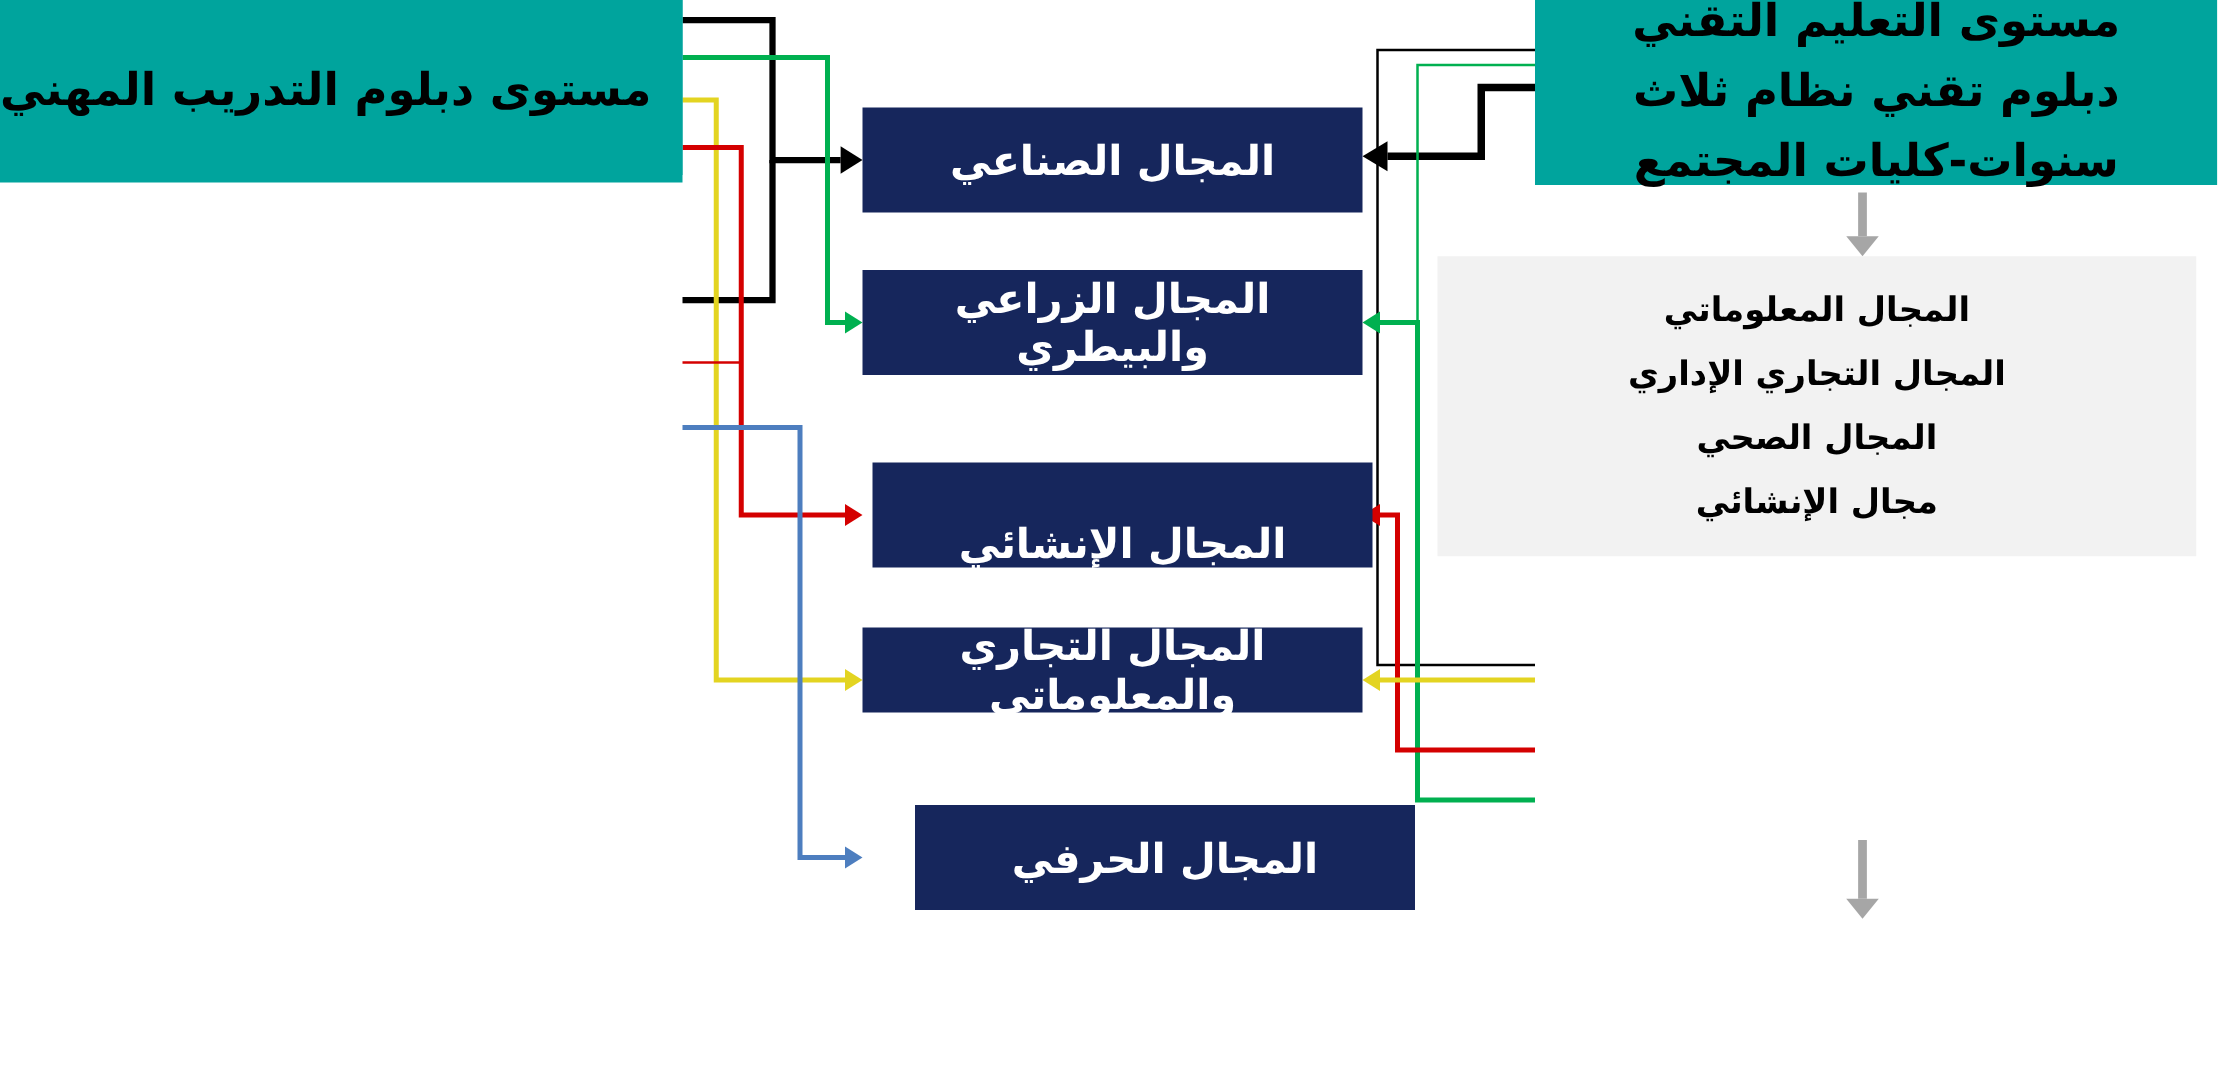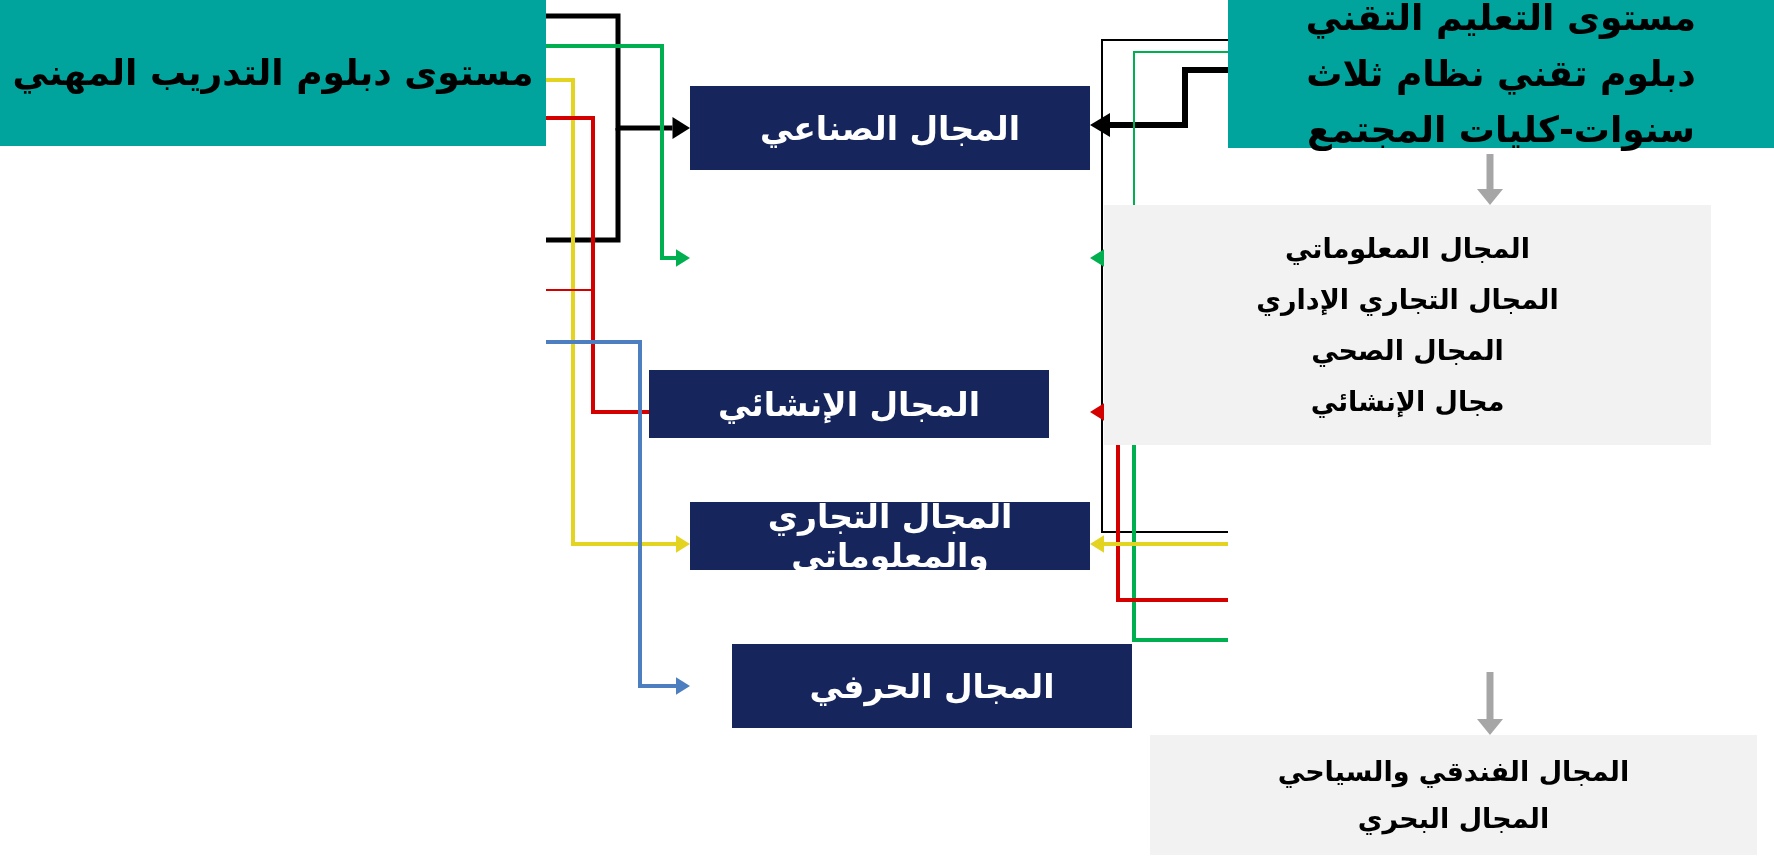--- a/index.html
+++ b/index.html
@@ -12,30 +12,30 @@
   .navy{background:#16265C;color:#ffffff;font-size:33px;}
   .gray-panel{position:absolute;background:#F2F2F2;display:flex;flex-direction:column;
        justify-content:space-evenly;align-items:center;font-weight:700;font-size:27px;
        color:#000000;box-sizing:border-box;}
   
   .pos-left-top{left:0;top:8;width:546px;height:140px;}
   .pos-left-bottom{left:0;top:222;width:546px;height:146px;}
   
   .pos-field-0{left:690px;top:86px;width:400px;height:84px;}
   .pos-field-1{left:690px;top:216px;width:400px;height:84px;}
-  .pos-field-2{left:649px;top:370px;width:400px;height:68px;}
+  .pos-field-2{left:698px;top:370px;width:400px;height:84px;align-items:flex-end;}
   .pos-field-3{left:690px;top:502px;width:400px;height:68px;}
   .pos-field-4{left:690px;top:644px;width:400px;height:84px;margin-left:42px;}
   
   .pos-right-top{left:1228px;top:0;width:546px;height:148px;padding:0 26px;}
   .pos-right-bottom{left:1228px;top:518px;width:546px;height:147px;padding:0 26px;}
   
-  .pos-gray-1{left:1104px;top:205px;width:607px;height:240px;padding:8px 0;}
+  .pos-gray-1{left:1150px;top:205px;width:607px;height:240px;padding:8px 0;}
   .pos-gray-2{left:1150px;top:735px;width:607px;height:120px;padding:6px 0;}
-  .pos-left-top,.pos-left-bottom{position:absolute;}
+  .pos-left-top,.pos-left-bottom{position:absolute;justify-content:flex-end;}
 </style>
 </head>
 <body>
 
 <div class="canvas">
 
   <svg class="layer" id="connector-layer">
       <polyline points="546,16 618,16 618,128 672.5,128" fill="none" stroke="#000000" stroke-width="5"></polyline>
       <polygon points="690,128 672.5,139 672.5,117" fill="#000000"></polygon>
       <polyline points="546,240 618,240 618,128" fill="none" stroke="#000000" stroke-width="5"></polyline>
@@ -69,20 +69,23 @@
   </div>
 
   <div class="box teal pos-left-bottom" dir="rtl">
     <span>مستوى دبلوم التدريب المهني</span>
   </div>
 
   <div class="box navy pos-field-0" dir="rtl">
     <span>المجال الصناعي</span>
   </div>
 
+  <div class="box navy pos-field-1" dir="rtl">
+    <span>المجال الزراعي والبيطري</span>
+  </div>
 
   <div class="box navy pos-field-2" dir="rtl">
     <span>المجال الإنشائي</span>
   </div>
 
   <div class="box navy pos-field-3" dir="rtl">
     <span>المجال التجاري والمعلوماتي</span>
   </div>
 
   <div class="box navy pos-field-4" dir="rtl">
@@ -94,18 +97,14 @@
   </div>
 
   <div class="gray-panel pos-gray-1" dir="rtl">
     <div>المجال المعلوماتي</div>
     <div>المجال التجاري الإداري</div>
     <div>المجال الصحي</div>
     <div>مجال الإنشائي</div>
   </div>
 
 
-  <div class="gray-panel pos-gray-2" dir="rtl">
-    <div>المجال الفندقي والسياحي</div>
-    <div>المجال البحري</div>
-  </div>
 
 </div>
 
 </body></html>

